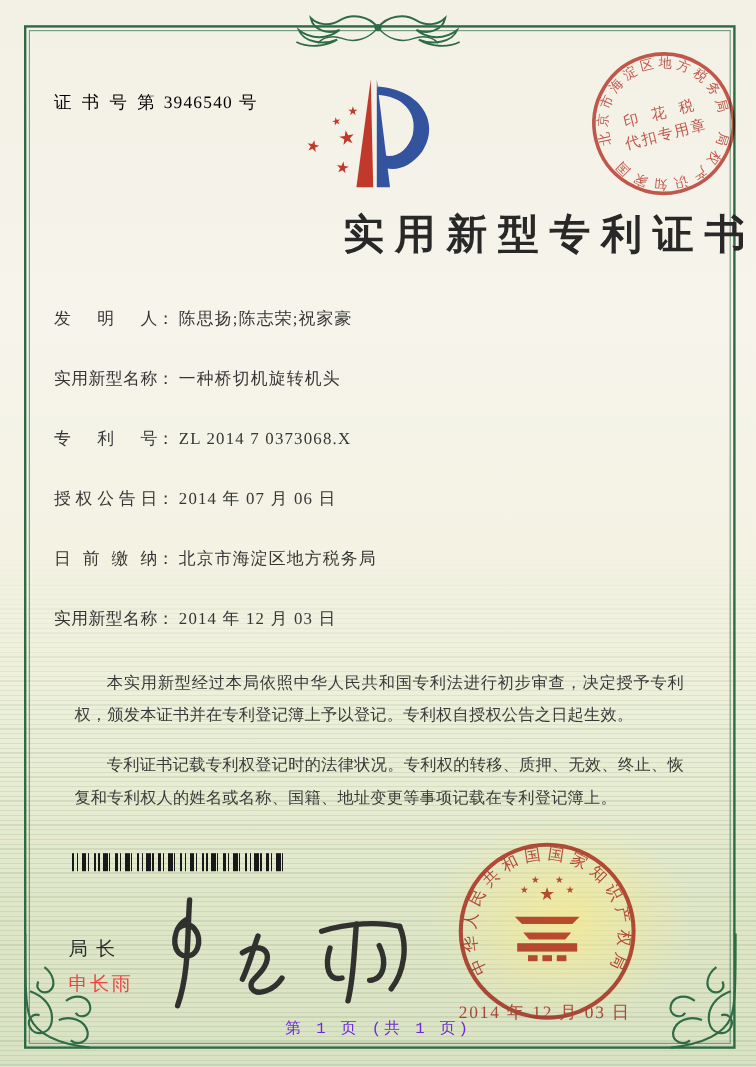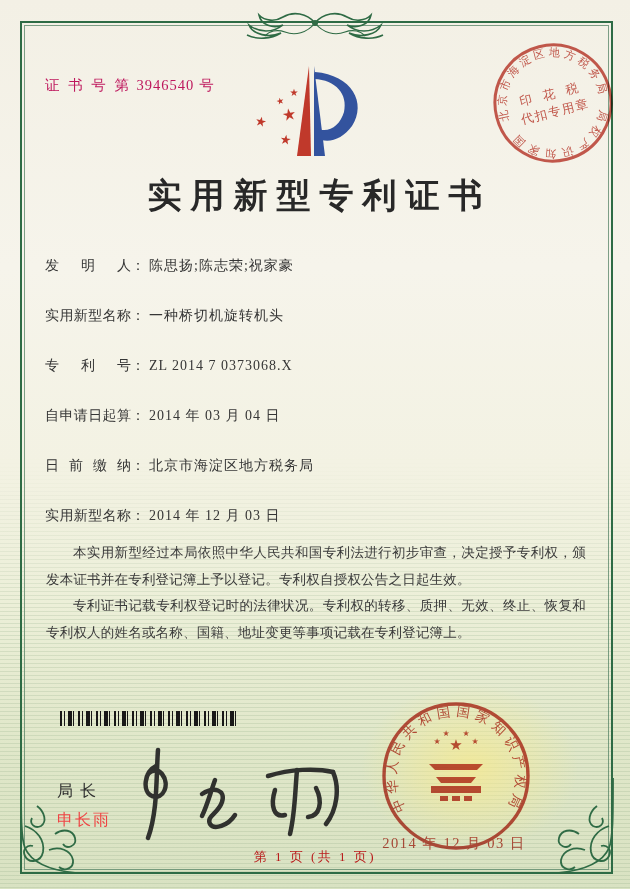--- a/index.html
+++ b/index.html
@@ -17,38 +17,38 @@
   .glow{
     position:absolute;left:325px;top:655px;width:290px;height:225px;pointer-events:none;
     background:radial-gradient(closest-side,rgba(244,233,148,.85),rgba(244,233,148,0) 75%);
   }
   .frame{position:absolute;left:20px;top:21px;right:17px;bottom:15px;border:2.5px solid #2e6b45;}
   .frame::before{content:"";position:absolute;inset:2px;border:1px solid rgba(84,130,100,.75);}
   .top-ornament{position:absolute;left:50%;top:5px;transform:translateX(-50%);width:240px;height:36px;}
   .corner-flourish{position:absolute;bottom:11px;width:78px;height:102px;}
   .corner-flourish.left{left:15px;}
   .corner-flourish.right{right:11px;transform:scaleX(-1);}
-  .cert-number{position:absolute;left:45px;top:76px;font-size:14.5px;letter-spacing:2.5px;color:#be185d;white-space:nowrap;}
+  .cert-number{position:absolute;left:45px;top:76px;font-size:14.5px;letter-spacing:2.5px;color:#000000;white-space:nowrap;}
   .cert-number .num{margin:0 5px;letter-spacing:1px;}
   .cnipa-logo{position:absolute;left:252px;top:60px;width:126px;height:106px;}
   .tax-stamp{position:absolute;left:486px;top:36px;width:134px;height:134px;transform:rotate(-14deg);opacity:.88;mix-blend-mode:multiply;}
-  .page-title{position:absolute;left:0;right:0;top:173px;text-align:center;font-size:34px;font-weight:600;letter-spacing:9px;text-indent:9px;color:#282828;}
+  .page-title{position:absolute;left:0;right:0;top:173px;text-align:right;font-size:34px;font-weight:600;letter-spacing:9px;text-indent:9px;color:#282828;}
   .fields{position:absolute;left:45px;top:257px;width:540px;}
   .field-row{height:21px;margin-bottom:29px;font-size:14px;color:#363636;white-space:nowrap;}
   .field-label{display:inline-block;width:86px;text-align:justify;text-align-last:justify;}
   .field-value{margin-left:4px;letter-spacing:1px;}
   .paras{position:absolute;left:46px;right:44px;top:540px;}
-  .paras p{margin:0;font-size:13.5px;line-height:26.5px;text-indent:2em;color:#3a3a3a;letter-spacing:.2px;text-align:justify;}
+  .paras p{margin:16px;font-size:13.5px;line-height:26.5px;text-indent:2em;color:#3a3a3a;letter-spacing:.2px;text-align:justify;}
   .barcode{position:absolute;left:60px;top:711px;width:179px;height:15px;
     background:repeating-linear-gradient(90deg,#181818 0 2px,transparent 2px 4px,#181818 4px 5px,transparent 5px 8px,#181818 8px 12px,transparent 12px 13px,#181818 13px 14px,transparent 14px 18px);}
   .signer-post{position:absolute;left:57px;top:781px;font-size:16px;letter-spacing:7px;color:#2d2d2d;font-family:"Liberation Sans","DejaVu Sans",sans-serif;text-align:right;}
   .signer-name{position:absolute;left:57px;top:810px;font-size:16px;letter-spacing:2px;color:#ef4444;font-family:"Liberation Sans","DejaVu Sans",sans-serif;}
   .autograph{position:absolute;left:118px;top:744px;width:262px;height:108px;}
   .cnipa-seal{position:absolute;left:358px;top:684px;width:200px;height:180px;mix-blend-mode:multiply;opacity:.93;}
-  .footer{position:absolute;left:0;right:0;top:848px;text-align:center;font-size:13px;letter-spacing:2.5px;color:#b91c1c;}
+  .footer{position:absolute;left:0;right:0;top:848px;text-align:center;font-size:13px;letter-spacing:2.5px;color:#6d28d9;font-family:Liberation Mono, monospace;}
   svg text{font-family:"Liberation Serif","DejaVu Serif",serif;}
 </style>
 </head>
 <body>
 
 <div class="waves"></div>
 <div class="glow"></div>
 <div class="frame"></div>
 
 <svg class="top-ornament" viewBox="0 0 240 36">
@@ -121,21 +121,21 @@
   <div class="field-row">
     <span class="field-label">发明人</span><span class="field-colon">：</span><span class="field-value">陈思扬;陈志荣;祝家豪</span>
   </div>
   <div class="field-row">
     <span class="field-label">实用新型名称</span><span class="field-colon">：</span><span class="field-value">一种桥切机旋转机头</span>
   </div>
   <div class="field-row">
     <span class="field-label">专利号</span><span class="field-colon">：</span><span class="field-value">ZL 2014 7 0373068.X</span>
   </div>
   <div class="field-row">
-    <span class="field-label">自申请日起算</span><span class="field-colon">：</span><span class="field-value">2014 年 03 月 04 日</span>
+    <span class="field-label">授权公告日</span><span class="field-colon">：</span><span class="field-value">2014 年 07 月 06 日</span>
   </div>
   <div class="field-row">
     <span class="field-label">日前缴纳</span><span class="field-colon">：</span><span class="field-value">北京市海淀区地方税务局</span>
   </div>
   <div class="field-row">
     <span class="field-label">实用新型名称</span><span class="field-colon">：</span><span class="field-value">2014 年 12 月 03 日</span>
   </div>
 </div>
 
 <div class="paras">

